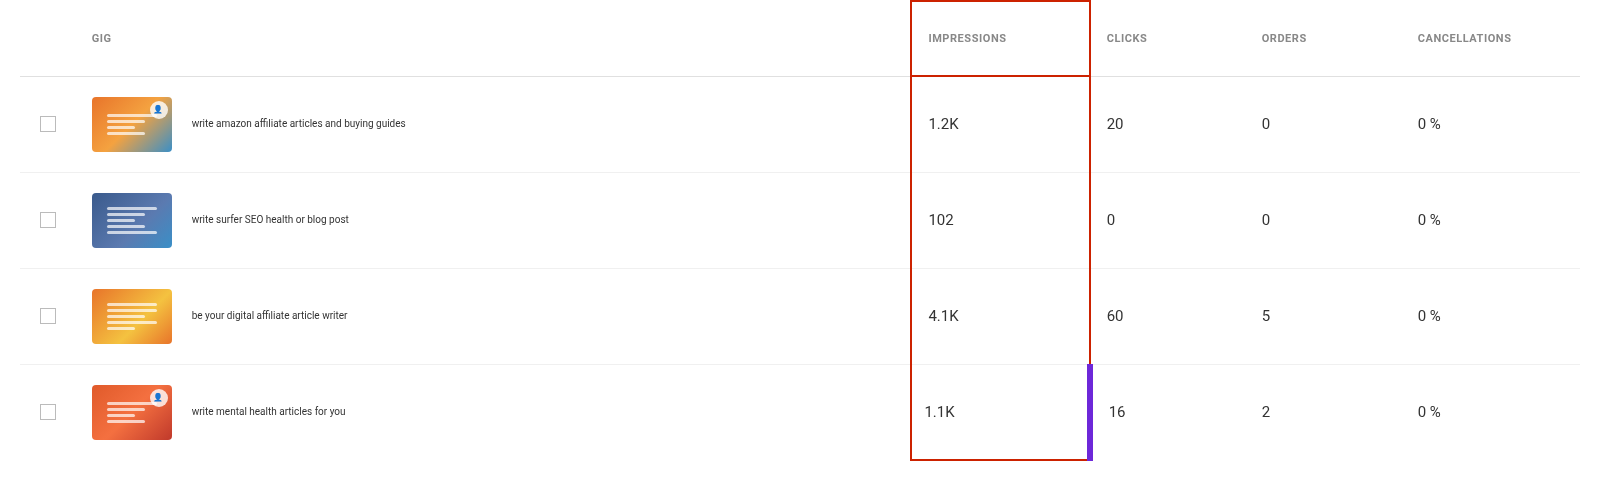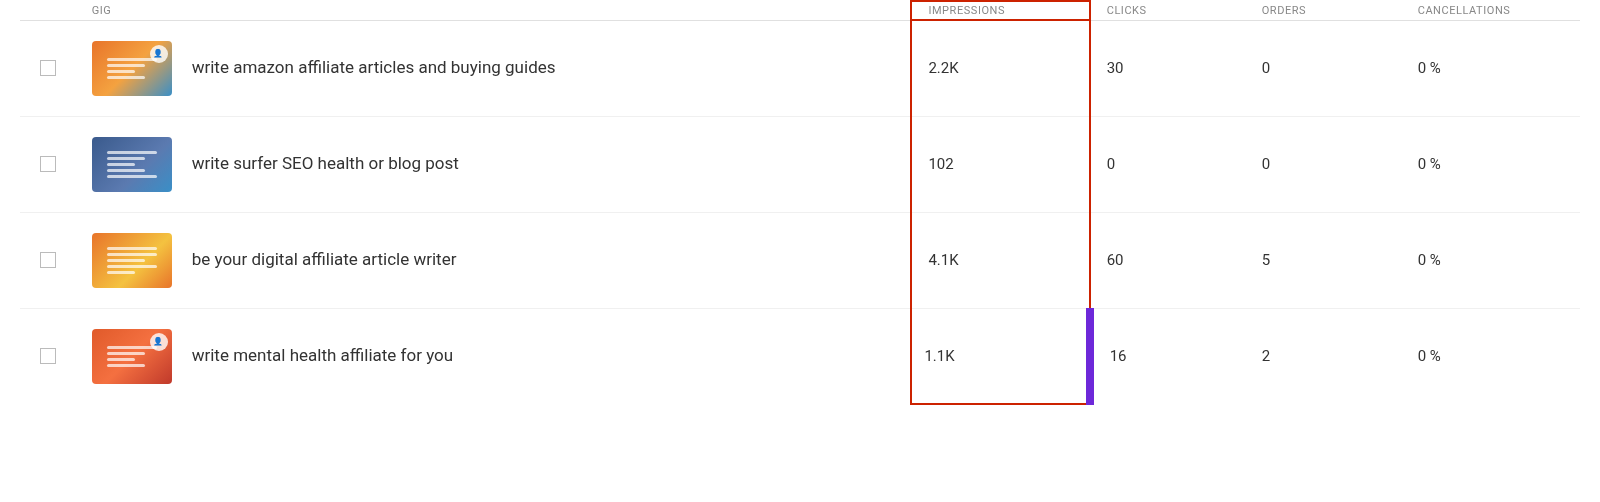--- a/index.html
+++ b/index.html
@@ -24,24 +24,24 @@
     table {
       width: 100%;
       border-collapse: collapse;
     }
 
     thead tr {
       border-bottom: 1px solid #e0e0e0;
     }
 
     th {
-      padding: 2px 16px;
+      padding: 30px 16px;
       text-align: left;
       font-size: 11px;
-      font-weight: 400;
+      font-weight: 700;
       color: #888;
       letter-spacing: 0.05em;
       text-transform: uppercase;
     }
 
     td {
       padding: 20px 16px;
       font-size: 15px;
       color: #333;
       vertical-align: middle;
@@ -163,39 +163,39 @@
       border-radius: 50%;
       background: rgba(255,255,255,0.8);
       display: flex;
       align-items: center;
       justify-content: center;
       font-size: 8px;
       color: #555;
     }
 
     .gig-title {
-      font-size: 17px;
+      font-size: 10px;
       color: #333;
       line-height: 1.4;
       max-width: 580px;
     }
 
     .impressions-header-cell {
       border: 2px solid #cc2200;
       position: relative;
     }
 
     .impressions-col-highlight {
       border-left: 2px solid #cc2200;
       border-right: 2px solid #cc2200;
     }
 
     .impressions-col-highlight-last {
       border-left: 2px solid #cc2200;
-      border-right: 8px solid #6d28d9;
+      border-right: 6px solid #6d28d9;
       border-bottom: 2px solid #cc2200;
       padding-left: 12px;
     }
   </style>
 </head>
 <body>
 
 <div class="table-container">
   <table>
     <thead>
@@ -224,22 +224,22 @@
                     <div class="thumb-line thumb-line-medium"></div>
                     <div class="thumb-line thumb-line-short"></div>
                     <div class="thumb-line thumb-line-medium"></div>
                   </div>
                   <div class="thumb-avatar">👤</div>
                 </div>
               </div>
               <span class="gig-title">write amazon affiliate articles and buying guides</span>
             </div>
           </td>
-          <td class="col-impressions impressions-col-highlight">2.2K</td>
-          <td class="col-clicks">30</td>
+          <td class="col-impressions impressions-col-highlight">1.2K</td>
+          <td class="col-clicks">20</td>
           <td class="col-orders">0</td>
           <td class="col-cancellations">0 %</td>
         </tr>
         <tr>
           <td class="col-checkbox">
             <div class="checkbox-cell">
               <span class="custom-checkbox"></span>
             </div>
           </td>
           <td class="col-gig">
@@ -302,21 +302,21 @@
                 <div class="thumb-content">
                   <div class="thumb-lines">
                     <div class="thumb-line thumb-line-long"></div>
                     <div class="thumb-line thumb-line-medium"></div>
                     <div class="thumb-line thumb-line-short"></div>
                     <div class="thumb-line thumb-line-medium"></div>
                   </div>
                   <div class="thumb-avatar">👤</div>
                 </div>
               </div>
-              <span class="gig-title">write mental health affiliate for you</span>
+              <span class="gig-title">write mental health articles for you</span>
             </div>
           </td>
           <td class="col-impressions impressions-col-highlight-last">1.1K</td>
           <td class="col-clicks">16</td>
           <td class="col-orders">2</td>
           <td class="col-cancellations">0 %</td>
         </tr>
       </tbody>
   </table>
 </div>

